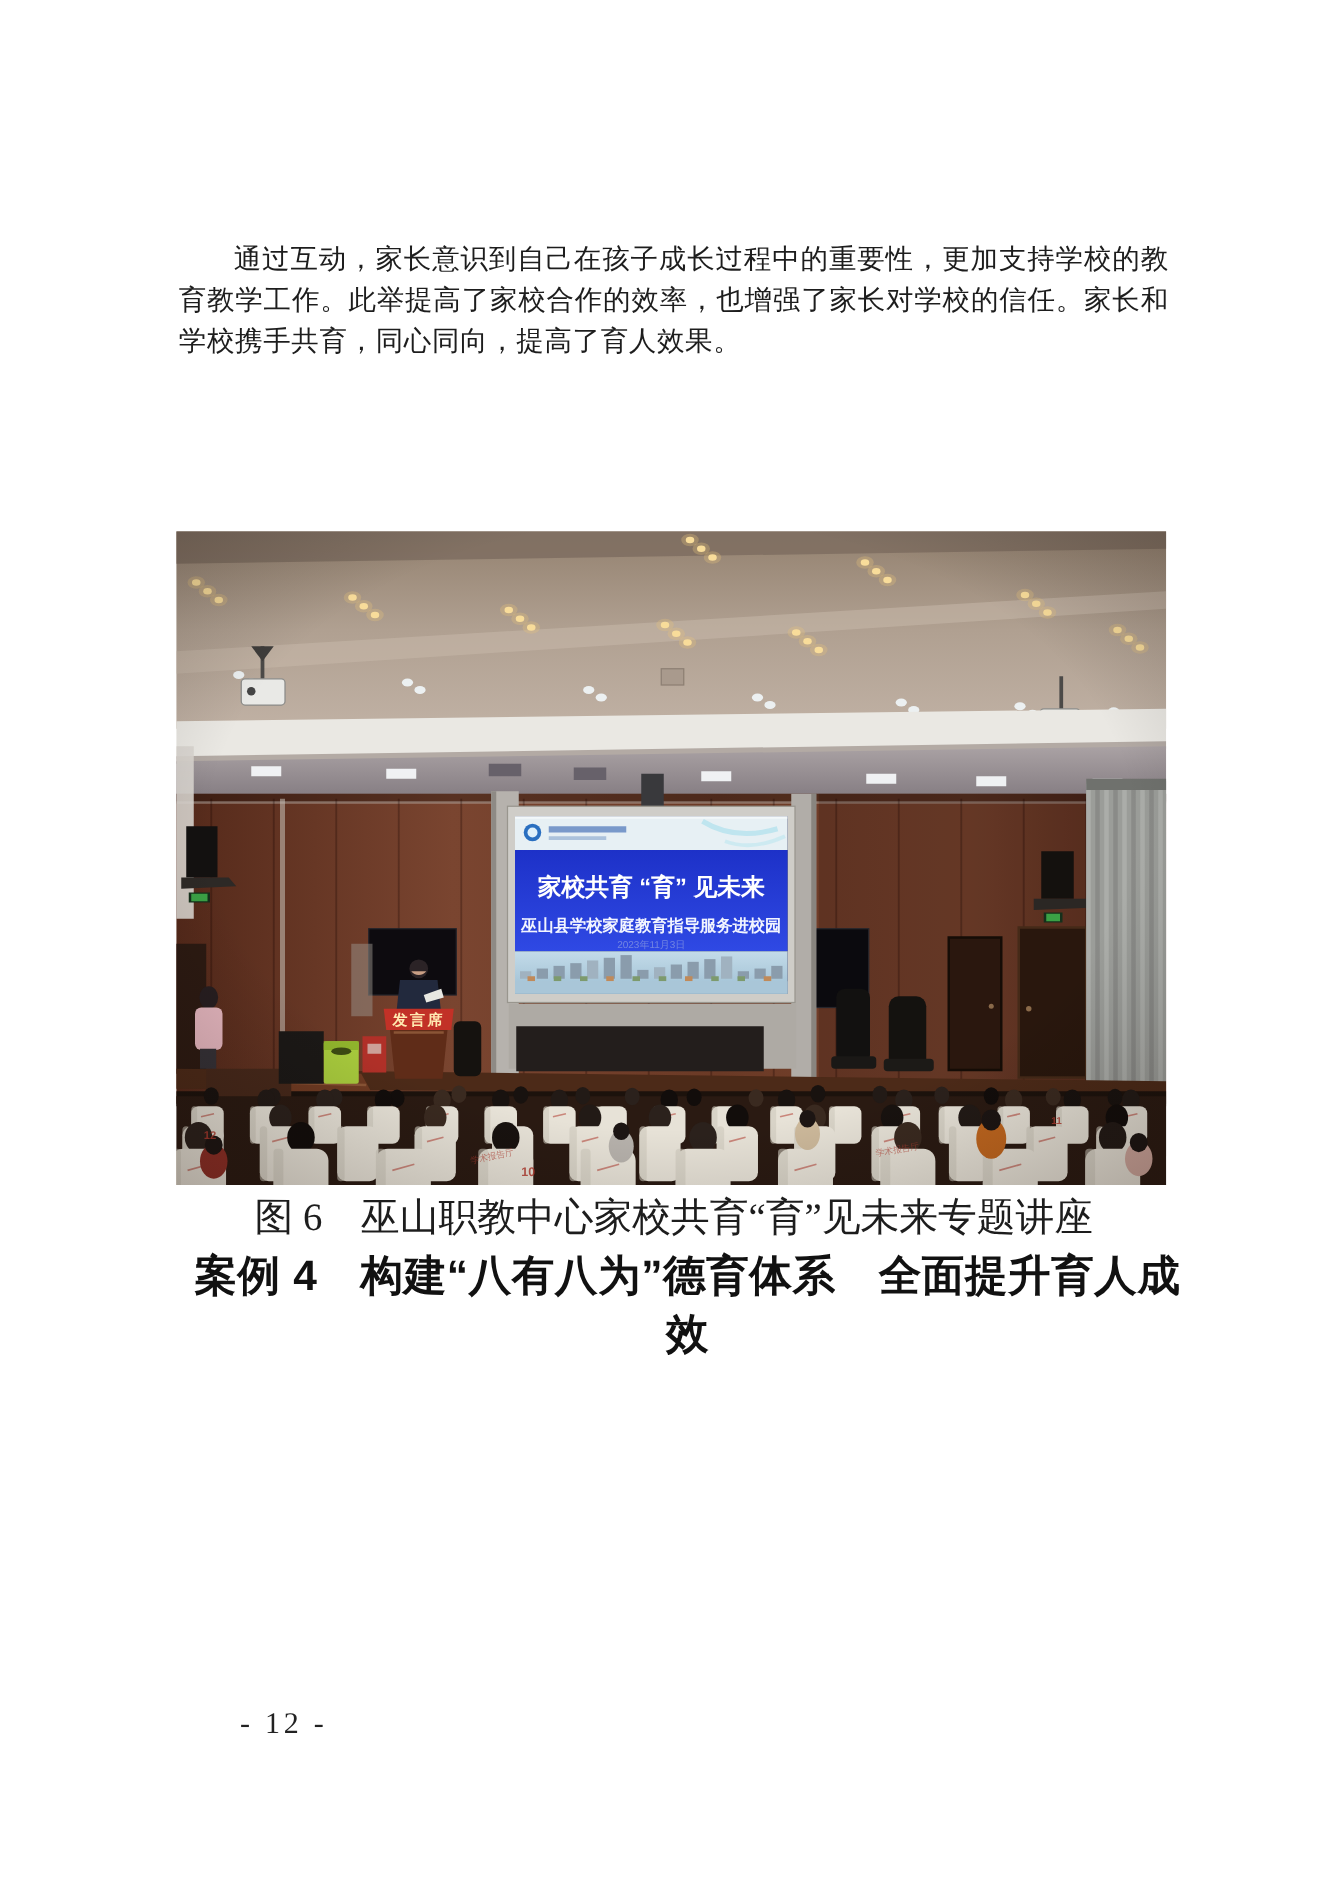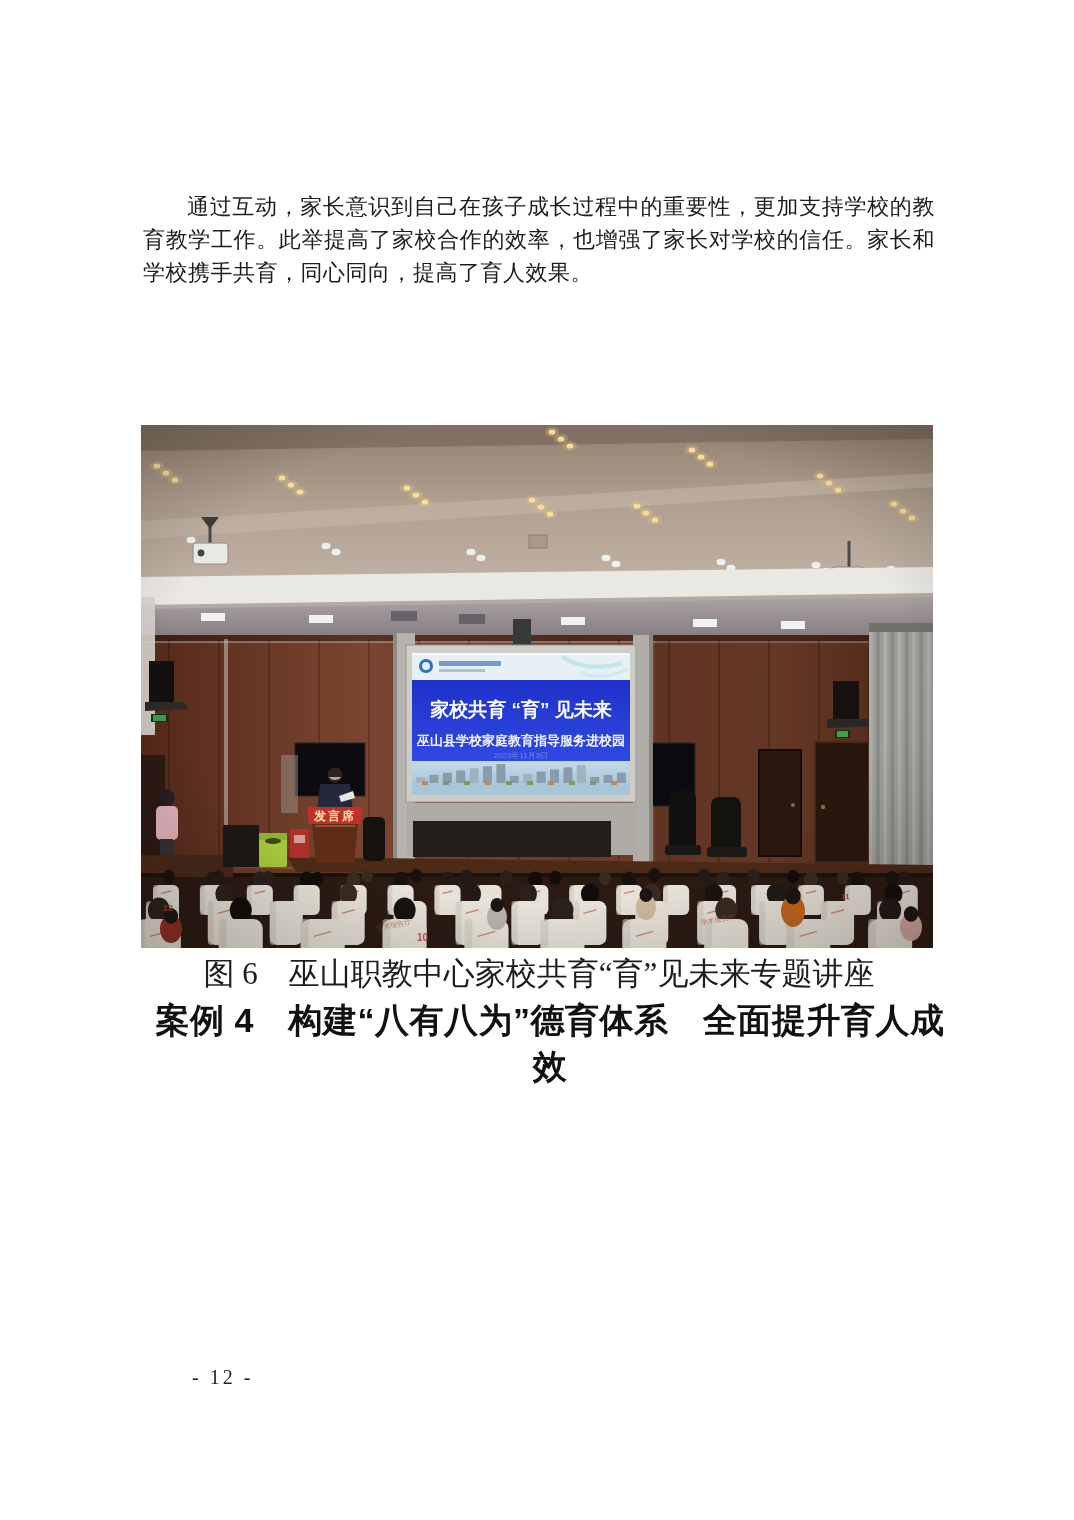--- a/index.html
+++ b/index.html
@@ -4,21 +4,21 @@
 <style>
   html,body{margin:0;padding:0;background:#ffffff;}
   .page{position:relative;width:1074px;height:1520px;background:#ffffff;overflow:hidden;
         font-family:"Liberation Serif","DejaVu Serif",serif;color:#1c1c1c;}
   .col{position:absolute;left:143px;width:792px;}
   p.body{margin:0;font-size:22px;line-height:33px;text-align:justify;text-justify:inter-ideograph;
          text-indent:2em;letter-spacing:.5px;color:#1d1d1d;}
   .caption{position:absolute;left:143px;width:792px;text-align:center;font-size:31px;color:#1d1d1d;font-family:Liberation Serif, serif;}
   .case-heading{position:absolute;left:143px;width:792px;text-align:center;font-size:34px;font-weight:700;
          font-family:"Liberation Sans","DejaVu Sans",sans-serif;color:#111;letter-spacing:.5px;}
-  .page-number{position:absolute;left:192px;top:1366px;font-size:20px;letter-spacing:3px;color:#222;}
+  .page-number{position:absolute;left:192px;top:1366px;font-size:24px;letter-spacing:3px;color:#222;}
   figure.photo{position:absolute;left:141px;top:425px;width:792px;height:523px;margin:0;}
   figure.photo svg{display:block;width:792px;height:523px;}
   .scr-title{font-family:"Liberation Sans","DejaVu Sans",sans-serif;font-weight:700;fill:#ffffff;}
   .scr-sub{font-family:"Liberation Sans","DejaVu Sans",sans-serif;font-weight:700;fill:#f2f5ff;}
   .scr-date{font-family:"Liberation Sans","DejaVu Sans",sans-serif;fill:#7e90e2;opacity:.85;}
   .podium-text{font-family:"Liberation Sans","DejaVu Sans",sans-serif;font-weight:700;fill:#ffe9b0;}
   .cover-num{font-family:"Liberation Sans","DejaVu Sans",sans-serif;font-weight:700;fill:#b23c30;opacity:.85;}
   .cover-word{font-family:"Liberation Sans","DejaVu Sans",sans-serif;fill:#b23c30;opacity:.6;}
 </style>
 </head>

